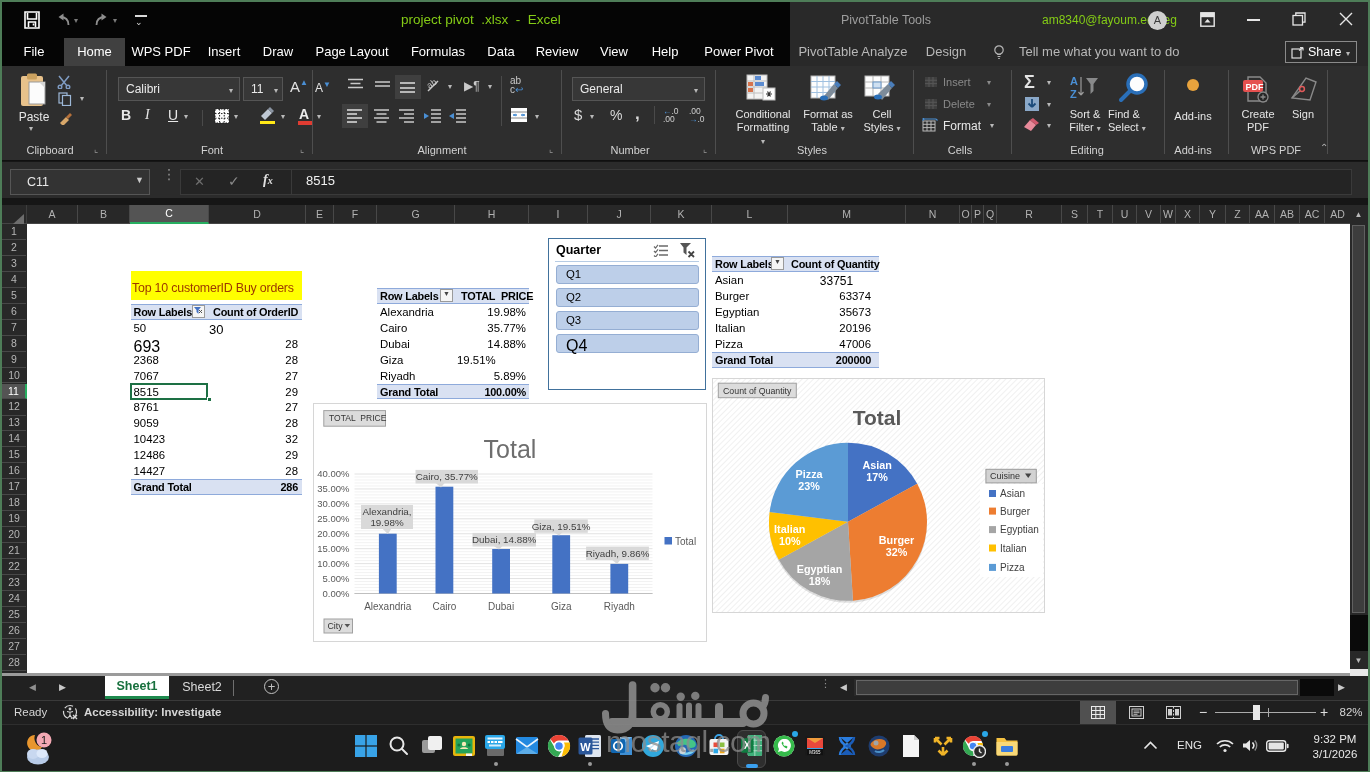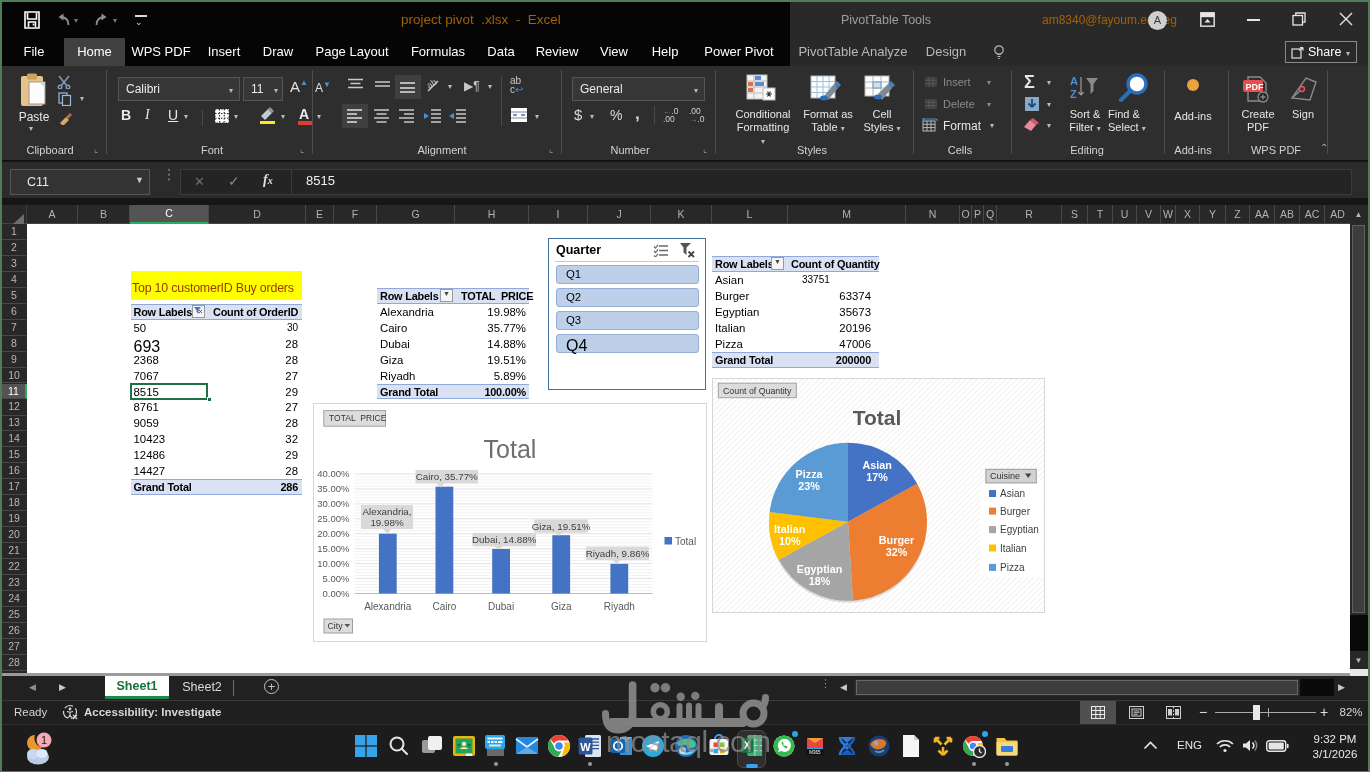--- a/index.html
+++ b/index.html
@@ -5,21 +5,21 @@
 * { margin:0; padding:0; box-sizing:border-box; }
 html,body { width:1370px; height:772px; overflow:hidden; background:#000; }
 body { font-family:"Liberation Sans", sans-serif; }
 #root { position:absolute; left:0; top:0; width:1370px; height:772px; background:#161616; border-left:2px solid #4e7d58; border-right:2px solid #4e7d58; border-top:2px solid #4e7d58; border-bottom:3px solid #4e7d58; }
 .abs { position:absolute; }
 
 #titlebar { position:absolute; left:0; top:0; width:1366px; height:36px; background:#050505; }
 #titlebar .rightbg { position:absolute; left:788px; top:0; width:578px; height:36px; background:#292929; }
 #tabrow { position:absolute; left:0; top:36px; width:1366px; height:28px; background:#050505; }
 #tabrow .rightbg { position:absolute; left:788px; top:0; width:578px; height:28px; background:#292929; }
-.ttext { color:#a16207; font-size:13px; }
+.ttext { color:#84cc16; font-size:13px; }
 .tab { position:absolute; top:0; height:28px; line-height:28px; color:#ffffff; font-size:13px; text-align:center; }
 .graytab { color:#b8b8b8; }
 
 #ribbon { position:absolute; left:0; top:64px; width:1366px; height:95px; background:#2e2e2e; border-bottom:1px solid #101010; }
 .rsep { position:absolute; top:4px; width:1px; height:84px; background:#4e4e4e; }
 .rlabel { position:absolute; top:78px; font-size:11px; color:#d2d2d2; text-align:center; }
 .launch { position:absolute; top:78px; width:10px; height:10px; color:#9a9a9a; font-size:9px; }
 .rbtntext { color:#e6e6e6; font-size:11px; }
 .combo { position:absolute; background:#373737; border:1px solid #555555; color:#eaeaea; font-size:12px; }
 .chev { color:#b9b9b9; font-size:8px; }
@@ -104,20 +104,21 @@
     <div class="tab" style="left:528px;width:54px">Review</div>
     <div class="tab" style="left:590px;width:44px">View</div>
     <div class="tab" style="left:642px;width:42px">Help</div>
     <div class="tab" style="left:692px;width:90px">Power Pivot</div>
     <div class="tab graytab" style="left:795px;width:112px">PivotTable Analyze</div>
     <div class="tab graytab" style="left:918px;width:52px">Design</div>
     <svg class="abs" style="left:990px;top:6px" width="14" height="17" viewBox="0 0 14 17">
         <circle cx="7" cy="6" r="4.2" fill="none" stroke="#b5b5b5" stroke-width="1.2"></circle>
         <path d="M5.2 10.5h3.6M5.6 12.5h2.8M6.2 14.5h1.6" stroke="#b5b5b5" stroke-width="1.1"></path>
       </svg>
+    <div class="tab graytab" style="left:1017px;width:170px;text-align:left">Tell me what you want to do</div>
     <div class="abs" style="left:1283px;top:3px;width:72px;height:22px;border:1px solid #8a8a8a;color:#fff">
       <svg class="abs" style="left:5px;top:4px" width="14" height="13" viewBox="0 0 14 13">
           <rect x="1" y="3" width="9" height="9" fill="none" stroke="#e0e0e0" stroke-width="1.2"></rect>
           <path d="M8 4.5 12 1.5M12 1.5h-3M12 1.5v3" stroke="#e0e0e0" stroke-width="1.2" fill="none"></path>
         </svg>
       <span class="abs" style="left:22px;top:3px;font-size:12.5px">Share</span>
       <span class="abs chev" style="left:60px;top:7px">▾</span>
     </div>
   </div>
   <div id="ribbon">
@@ -421,21 +422,21 @@
     <div class="abs" style="left:105px;top:57px;width:172px;font-size:12.4px;letter-spacing:-0.2px;color:#9c3800">Top 10 customerID Buy orders</div>
     <div class="abs pthead" style="left:103.5px;top:79.8px;width:171.5px;height:15.95px;border-top:1px solid #8eaadb;border-bottom:1px solid #8eaadb"></div>
     <div class="abs" style="left:106.5px;top:81.8px;font-size:10.9px;font-weight:bold;letter-spacing:-0.2px">Row Labels</div>
     <div class="abs" style="left:165px;top:81.2px;width:13px;height:13px;background:#f5f5f5;border:1px solid #9a9a9a"></div>
     <svg class="abs" style="left:167px;top:83.2px" width="9" height="9" viewBox="0 0 9 9">
         <path d="M0 0h7L4.5 3v4L2.5 5V3z" fill="#4472c4"></path>
         <path d="M5 6l3-3M8 6 5 3" stroke="#555" stroke-width="1"></path>
       </svg>
     <div class="abs" style="left:186px;top:81.8px;font-size:10.9px;font-weight:bold;letter-spacing:-0.2px">Count of OrderID</div>
     <div class="abs" style="left:106.5px;top:97.7px;font-size:11.4px">50</div>
-    <div class="abs" style="left:182px;top:97.7px;width:89px;text-align:right;font-size:10px">30</div>
+    <div class="abs" style="left:182px;top:97.7px;width:89px;font-size:13px">30</div>
     <div class="abs" style="left:106.5px;top:113.6px;font-size:16px">693</div>
     <div class="abs" style="left:182px;top:113.6px;width:89px;text-align:right;font-size:11.4px">28</div>
     <div class="abs" style="left:106.5px;top:129.6px;font-size:11.4px">2368</div>
     <div class="abs" style="left:182px;top:129.6px;width:89px;text-align:right;font-size:11.4px">28</div>
     <div class="abs" style="left:106.5px;top:145.5px;font-size:11.4px">7067</div>
     <div class="abs" style="left:182px;top:145.5px;width:89px;text-align:right;font-size:11.4px">27</div>
     <div class="abs" style="left:106.5px;top:161.5px;font-size:11.4px">8515</div>
     <div class="abs" style="left:182px;top:161.5px;width:89px;text-align:right;font-size:11.4px">29</div>
     <div class="abs" style="left:106.5px;top:177.4px;font-size:11.4px">8761</div>
     <div class="abs" style="left:182px;top:177.4px;width:89px;text-align:right;font-size:11.4px">27</div>
@@ -457,33 +458,33 @@
     <div class="abs" style="left:413px;top:65.3px;width:13px;height:13px;background:#f5f5f5;border:1px solid #9a9a9a"></div>
     <span class="abs" style="left:416px;top:66.3px;font-size:7px;color:#444">▼</span>
     <div class="abs" style="left:434px;top:65.8px;font-size:10.9px;font-weight:bold;letter-spacing:-0.2px">TOTAL&nbsp; PRICE</div>
     <div class="abs" style="left:353px;top:81.8px;font-size:11.4px">Alexandria</div>
     <div class="abs" style="left:430px;top:81.8px;width:69px;text-align:right;font-size:11.4px">19.98%</div>
     <div class="abs" style="left:353px;top:97.7px;font-size:11.4px">Cairo</div>
     <div class="abs" style="left:430px;top:97.7px;width:69px;text-align:right;font-size:11.4px">35.77%</div>
     <div class="abs" style="left:353px;top:113.6px;font-size:11.4px">Dubai</div>
     <div class="abs" style="left:430px;top:113.6px;width:69px;text-align:right;font-size:11.4px">14.88%</div>
     <div class="abs" style="left:353px;top:129.6px;font-size:11.4px">Giza</div>
-    <div class="abs" style="left:430px;top:129.6px;width:69px;text-align:right;font-size:11.4px">19.51%</div>
+    <div class="abs" style="left:430px;top:129.6px;width:69px;font-size:11.4px">19.51%</div>
     <div class="abs" style="left:353px;top:145.5px;font-size:11.4px">Riyadh</div>
     <div class="abs" style="left:430px;top:145.5px;width:69px;text-align:right;font-size:11.4px">5.89%</div>
     <div class="abs ptgt" style="left:350px;top:159.5px;width:152px;height:15.95px;border-top:1px solid #8eaadb;border-bottom:1px solid #8eaadb"></div>
     <div class="abs" style="left:353px;top:161.5px;font-size:10.9px;font-weight:bold;letter-spacing:-0.2px">Grand Total</div>
     <div class="abs" style="left:430px;top:161.5px;width:69px;text-align:right;font-size:10.9px;font-weight:bold;letter-spacing:-0.2px">100.00%</div>
     <div class="abs pthead" style="left:685px;top:31.9px;width:167px;height:15.95px;border-top:1px solid #8eaadb;border-bottom:1px solid #8eaadb"></div>
     <div class="abs" style="left:688px;top:33.9px;font-size:10.9px;font-weight:bold;letter-spacing:-0.2px">Row Labels</div>
     <div class="abs" style="left:744px;top:33.4px;width:13px;height:13px;background:#f5f5f5;border:1px solid #9a9a9a"></div>
     <span class="abs" style="left:747px;top:34.4px;font-size:7px;color:#444">▼</span>
     <div class="abs" style="left:764px;top:33.9px;font-size:10.9px;font-weight:bold;letter-spacing:-0.2px">Count of Quantity</div>
     <div class="abs" style="left:688px;top:49.8px;font-size:11.4px">Asian</div>
-    <div class="abs" style="left:775px;top:49.8px;width:69px;text-align:left;font-size:10px">33751</div>
+    <div class="abs" style="left:775px;top:49.8px;width:69px;text-align:center;font-size:12px">33751</div>
     <div class="abs" style="left:688px;top:65.8px;font-size:11.4px">Burger</div>
     <div class="abs" style="left:775px;top:65.8px;width:69px;text-align:right;font-size:11.4px">63374</div>
     <div class="abs" style="left:688px;top:81.8px;font-size:11.4px">Egyptian</div>
     <div class="abs" style="left:775px;top:81.8px;width:69px;text-align:right;font-size:11.4px">35673</div>
     <div class="abs" style="left:688px;top:97.7px;font-size:11.4px">Italian</div>
     <div class="abs" style="left:775px;top:97.7px;width:69px;text-align:right;font-size:11.4px">20196</div>
     <div class="abs" style="left:688px;top:113.6px;font-size:11.4px">Pizza</div>
     <div class="abs" style="left:775px;top:113.6px;width:69px;text-align:right;font-size:11.4px">47006</div>
     <div class="abs ptgt" style="left:685px;top:127.6px;width:167px;height:15.95px;border-top:1px solid #8eaadb;border-bottom:1px solid #8eaadb"></div>
     <div class="abs" style="left:688px;top:129.6px;font-size:10.9px;font-weight:bold;letter-spacing:-0.2px">Grand Total</div>

